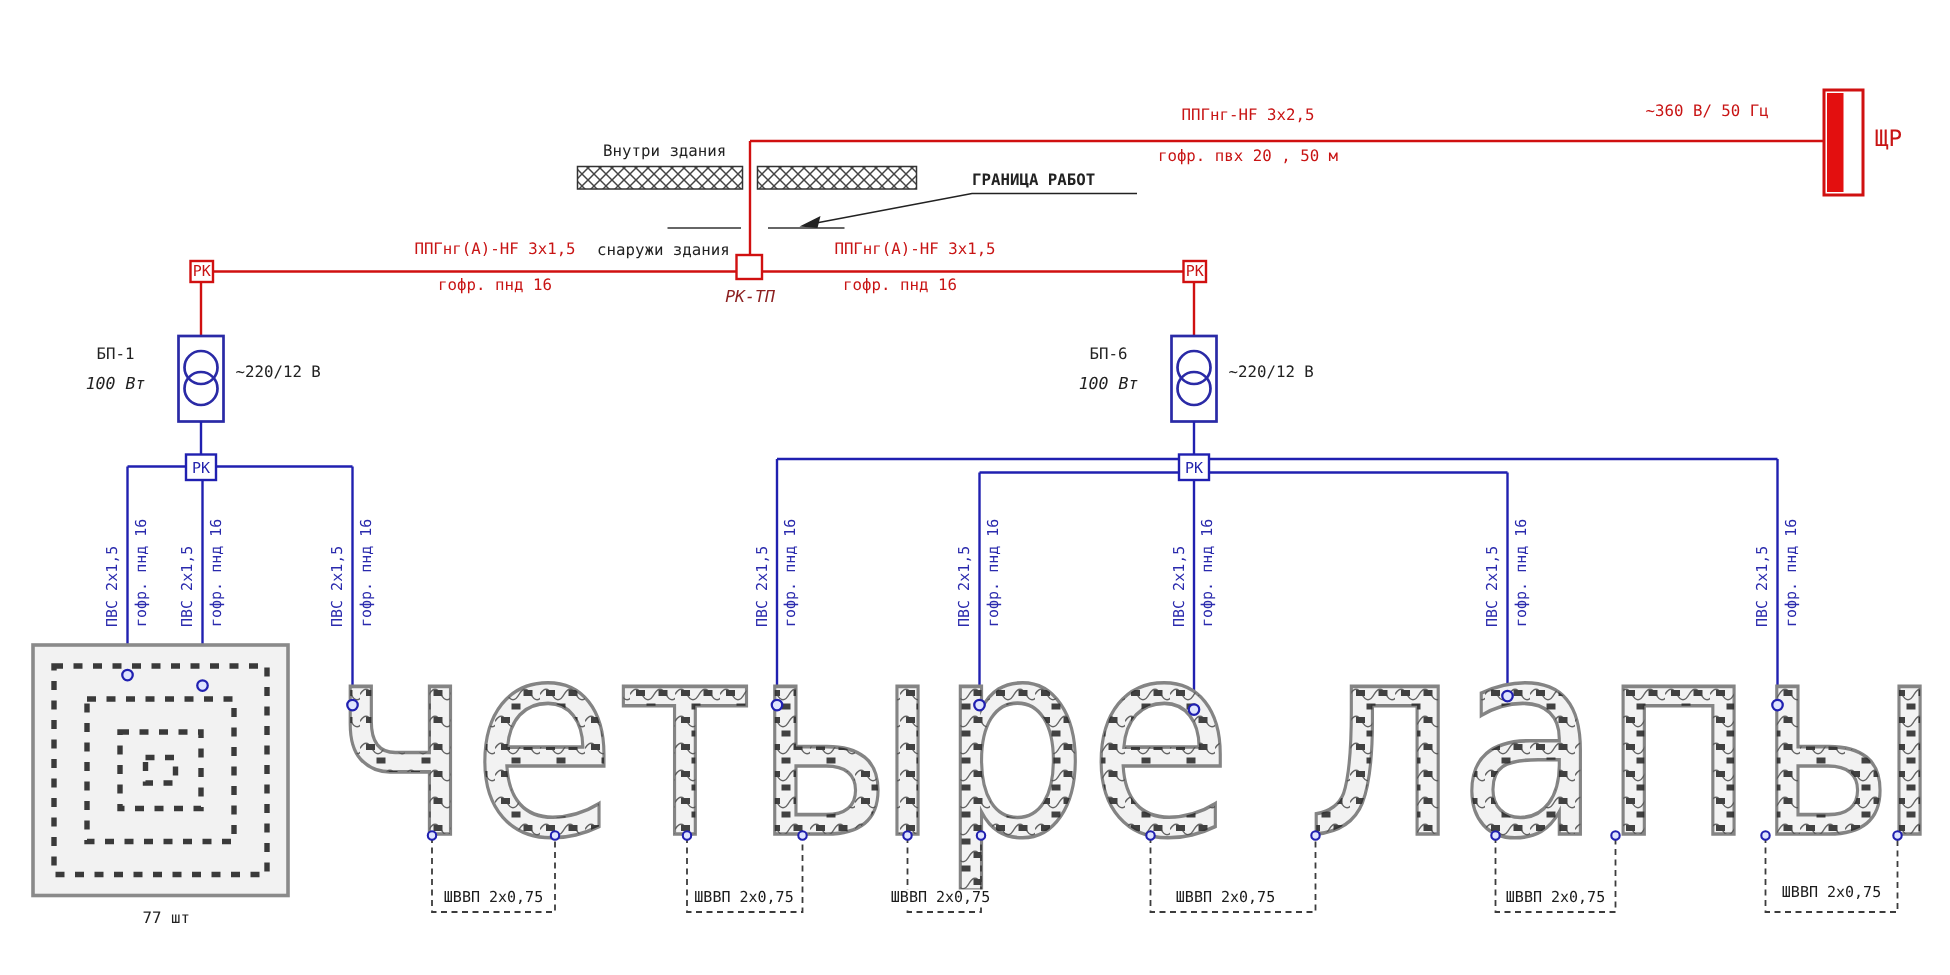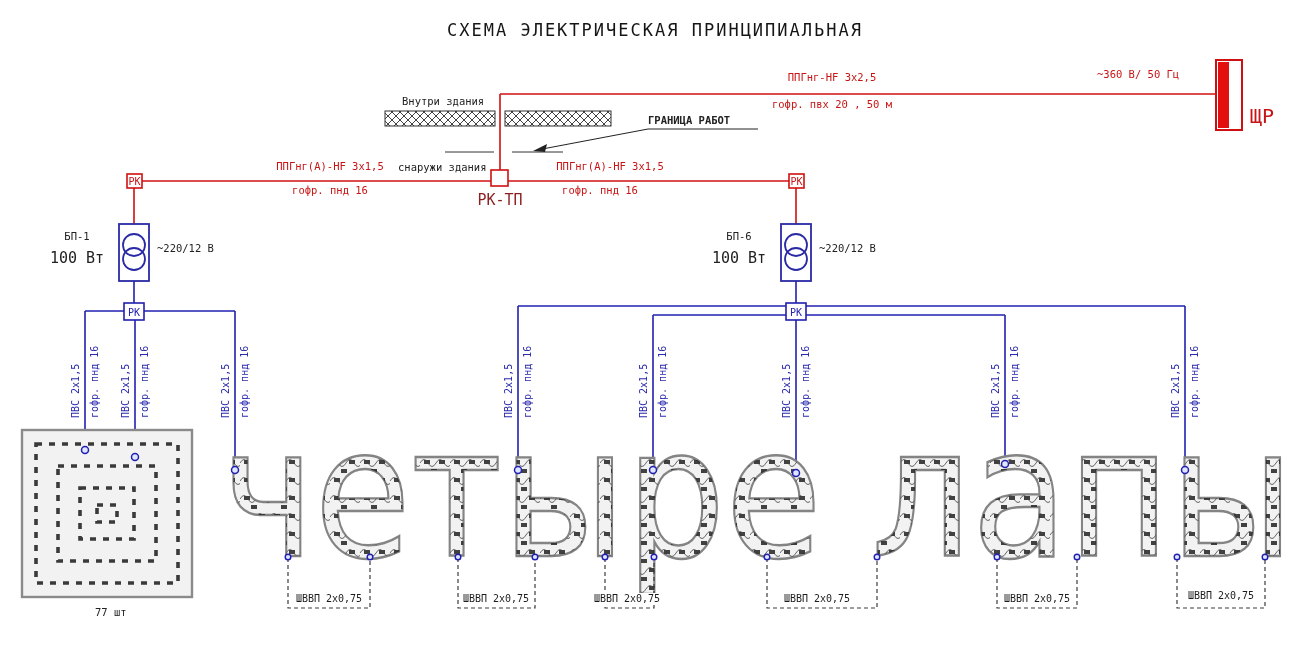--- a/index.html
+++ b/index.html
@@ -6,21 +6,21 @@
   #canvas{position:relative;width:1300px;height:650px;background:#fff;overflow:hidden;
           font-family:"DejaVu Sans Mono","Liberation Mono",monospace;}
   .t{position:absolute;white-space:nowrap;}
   .red{color:#c81414;}
   .blue{color:#2323ad;}
   .dark{color:#222;}
   .maroon{color:#8c1f1f;}
   .title{font-size:17px;letter-spacing:2px;color:#151515;transform:translateX(-50%);}
   .lbl{font-size:10.5px;}
   .lblc{font-size:10.5px;transform:translateX(-50%);}
-  .small{font-size:15px;}
+  .small{font-size:11px;font-style:italic;}
   .rk{font-size:10px;text-align:center;}
   .vl{position:absolute;font-size:10px;color:#2a2aad;white-space:nowrap;
       transform:rotate(-90deg);transform-origin:0 0;line-height:11px;}
   .shvvp{position:absolute;font-size:10px;color:#1c1c1c;background:#fff;padding:0 3px;
          transform:translateX(-50%);}
   .ra{text-align:center;}
   svg{position:absolute;left:0;top:0;}
 </style>
 </head>
 <body>
@@ -146,24 +146,23 @@
         <circle cx="654" cy="557" r="2.8"></circle>
       <circle cx="767" cy="557" r="2.8"></circle>
         <circle cx="877" cy="557" r="2.8"></circle>
       <circle cx="997" cy="557" r="2.8"></circle>
         <circle cx="1077" cy="557" r="2.8"></circle>
       <circle cx="1177" cy="557" r="2.8"></circle>
         <circle cx="1265" cy="557" r="2.8"></circle>
     </g>
   </svg>
 
-  <div class="t title" style="left:655px;top:20px;">СХЕМА ЭЛЕКТРИЧЕСКАЯ ПРИНЦИПИАЛЬНАЯ</div>
 
   <div class="t lbl red" style="left:1097px;top:68px;">~360 В/ 50 Гц</div>
-  <div class="t red" style="left:1250px;top:83px;font-size:20px;margin-top:21px;">ЩР</div>
+  <div class="t red" style="left:1250px;top:83px;font-size:15px;">ЩР</div>
   <div class="t lblc red" style="left:832px;top:71px;text-align:right;">ППГнг-HF 3х2,5</div>
   <div class="t lblc red" style="left:832px;top:98px;">гофр. пвх 20 , 50 м</div>
 
   <div class="t lbl dark" style="left:402px;top:95px;">Внутри здания</div>
   <div class="t lbl dark" style="left:398px;top:129px;margin-top:32px;">снаружи здания</div>
   <div class="t lbl dark" style="left:648px;top:114px;font-weight:bold;">ГРАНИЦА РАБОТ</div>
 
   <div class="t lblc red" style="left:330px;top:160px;">ППГнг(А)-HF 3х1,5</div>
   <div class="t lblc red" style="left:330px;top:184px;">гофр. пнд 16</div>
   <div class="t lblc red" style="left:610px;top:160px;">ППГнг(А)-HF 3х1,5</div>

